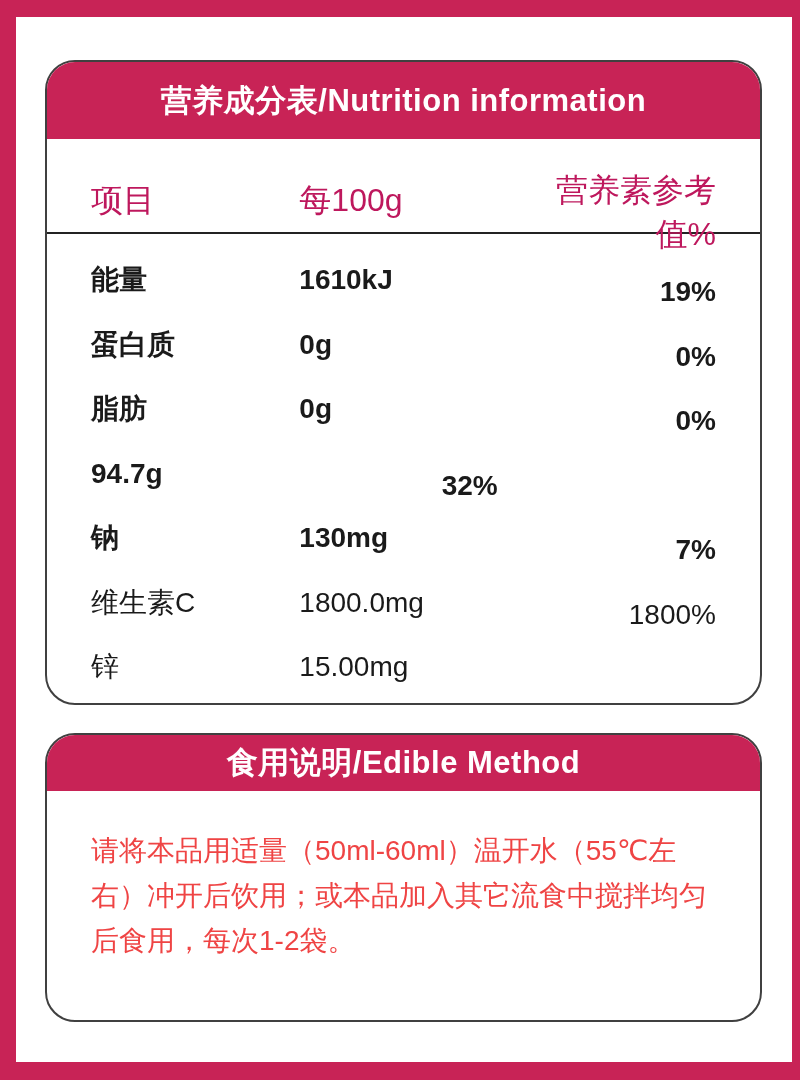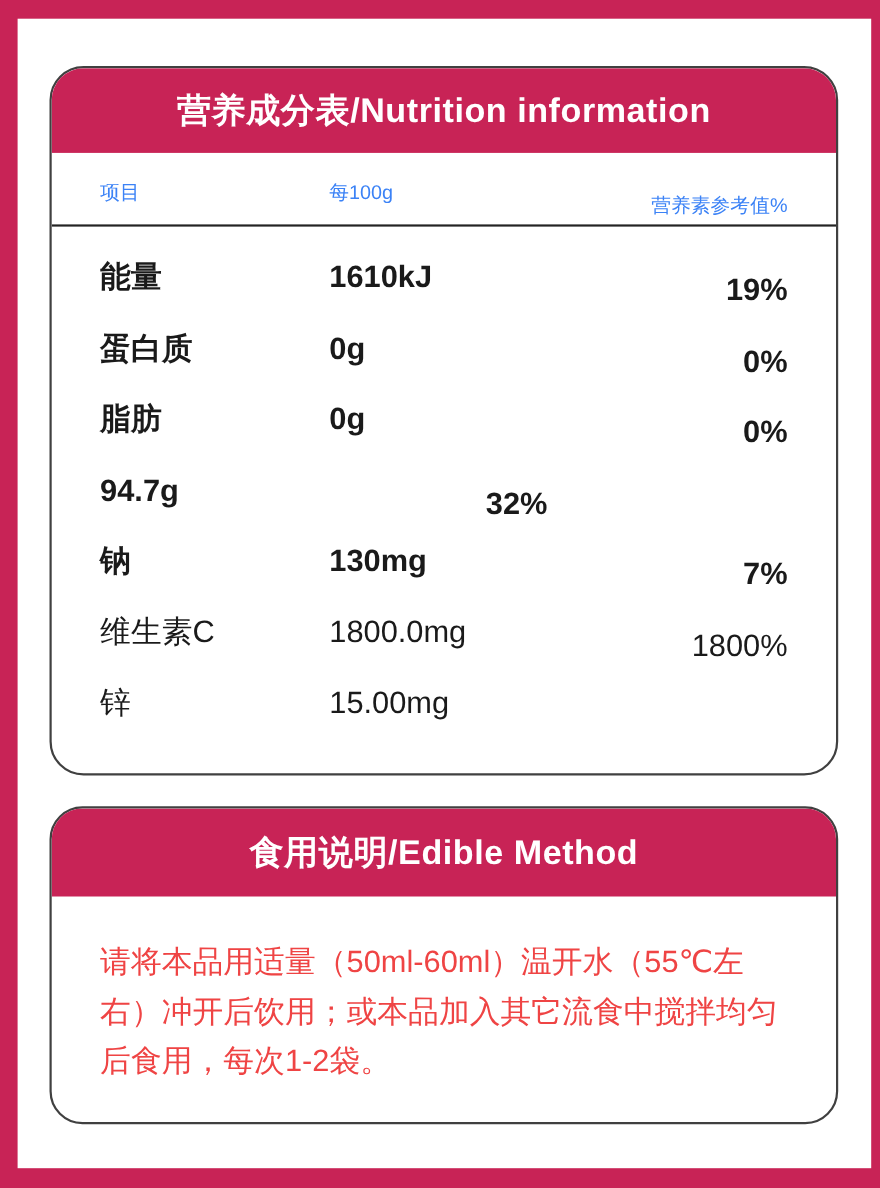--- a/index.html
+++ b/index.html
@@ -24,42 +24,42 @@
   }
   .card{
     position:absolute;
     left:45px;
     width:717px;
     background:var(--panel);
     border:2px solid var(--border);
     border-radius:30px;
     overflow:hidden;
   }
-  .card.nutrition{ top:60px; height:645px;border-radius:31px; }
+  .card.nutrition{ top:60px; height:645px; }
   .card.edible{ top:733px; height:289px; }
   .band{
     background:var(--accent);
     display:flex;
     align-items:center;
     justify-content:center;
     color:#ffffff;
     font-size:31px;
     font-weight:700;
     letter-spacing:0.5px;
   }
   .nutrition .band{ height:77px; }
-  .edible .band{ height:80px; }
+  .edible .band{ height:56px; }
   .thead{
     display:grid;
     grid-template-columns:1.05fr 1fr 1.1fr;
     align-items:center;
-    height:65px;
+    height:93px;
     padding:6px 44px 0 44px;
-    font-size:18px;
-    color:#3b82f6;
+    font-size:32px;
+    color:#be185d;
   }
   .col-center{ text-align:left; }
   .col-right{ text-align:right;margin-top:24px; }
   .sep{
     height:2px;
     background:#232323;
   }
   .rows{
     padding:14px 44px 0 44px;
   }

